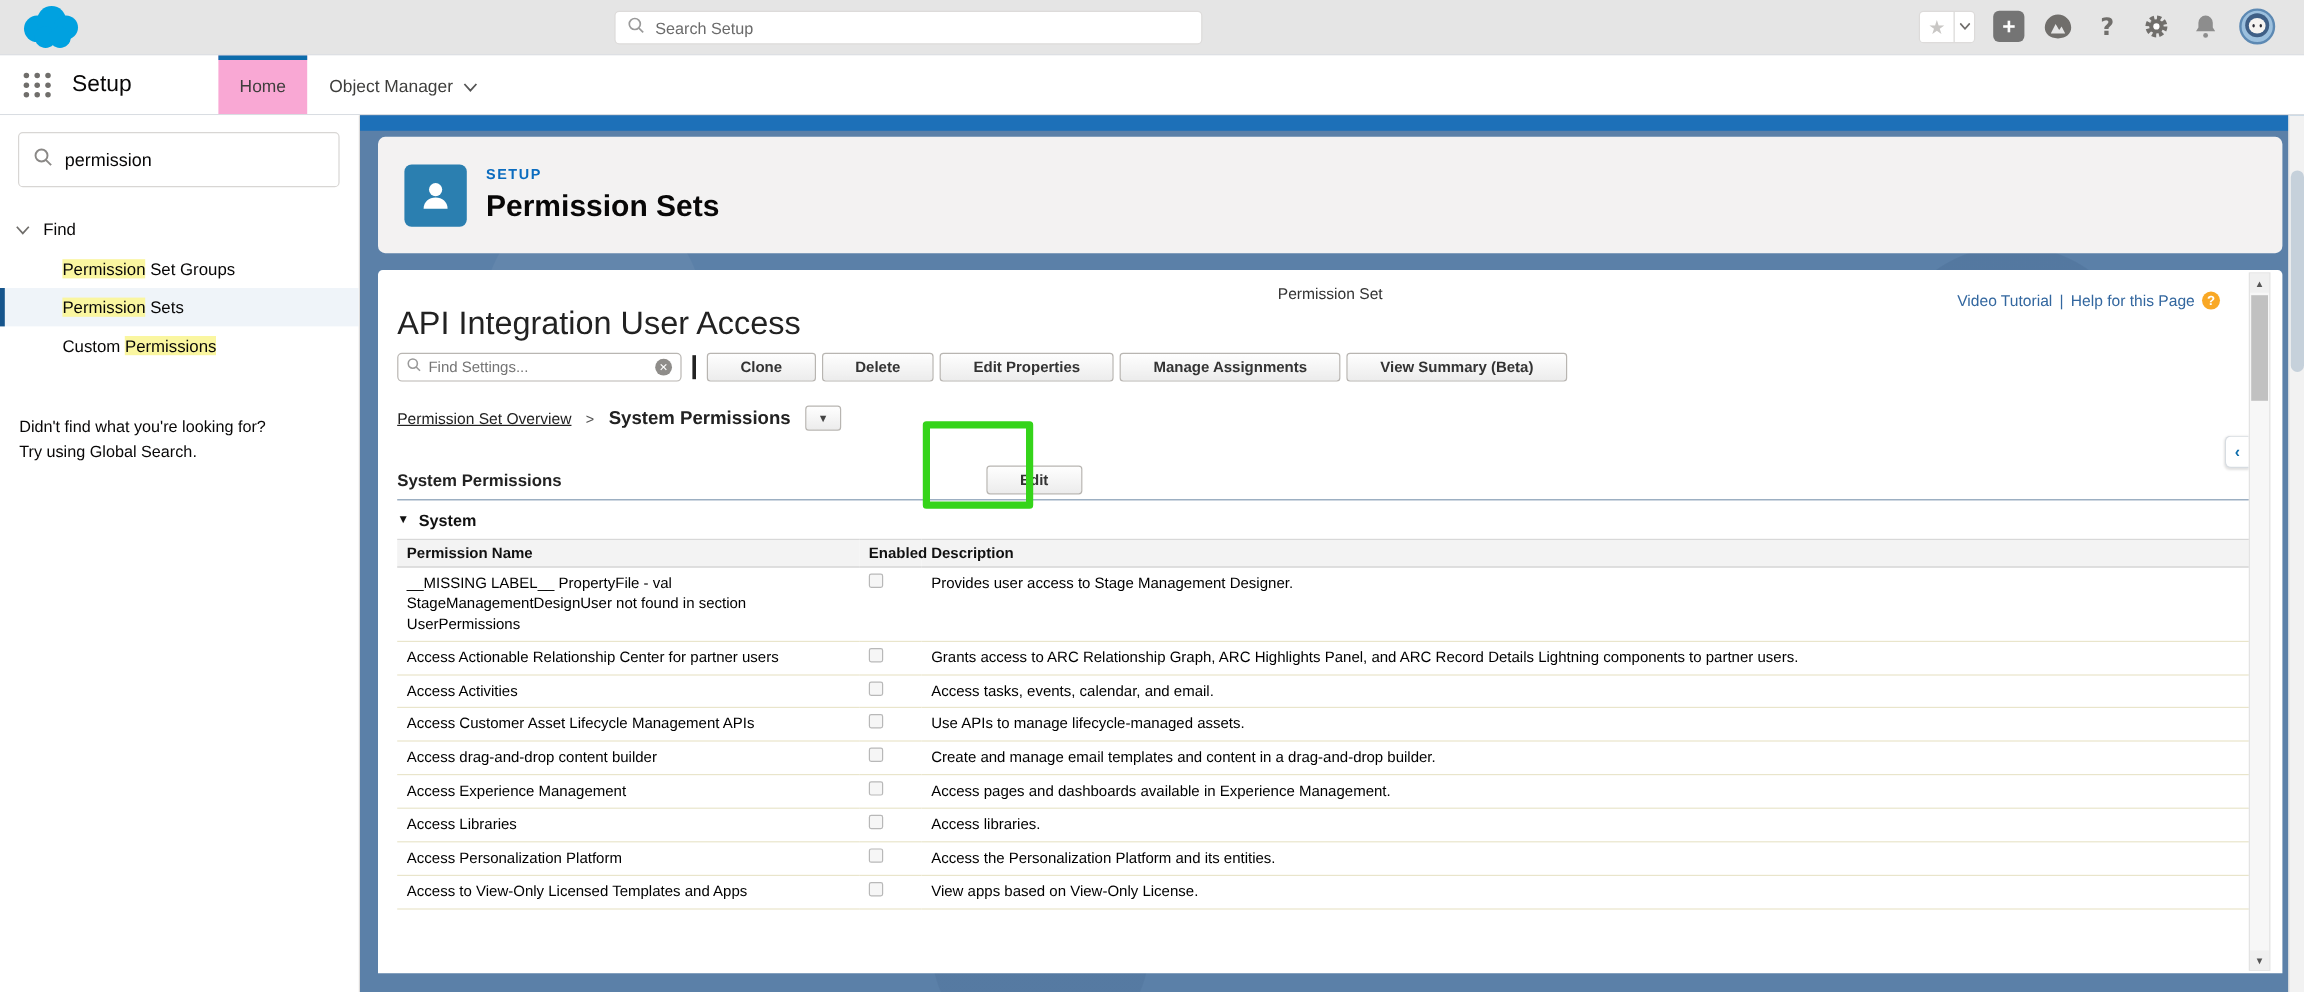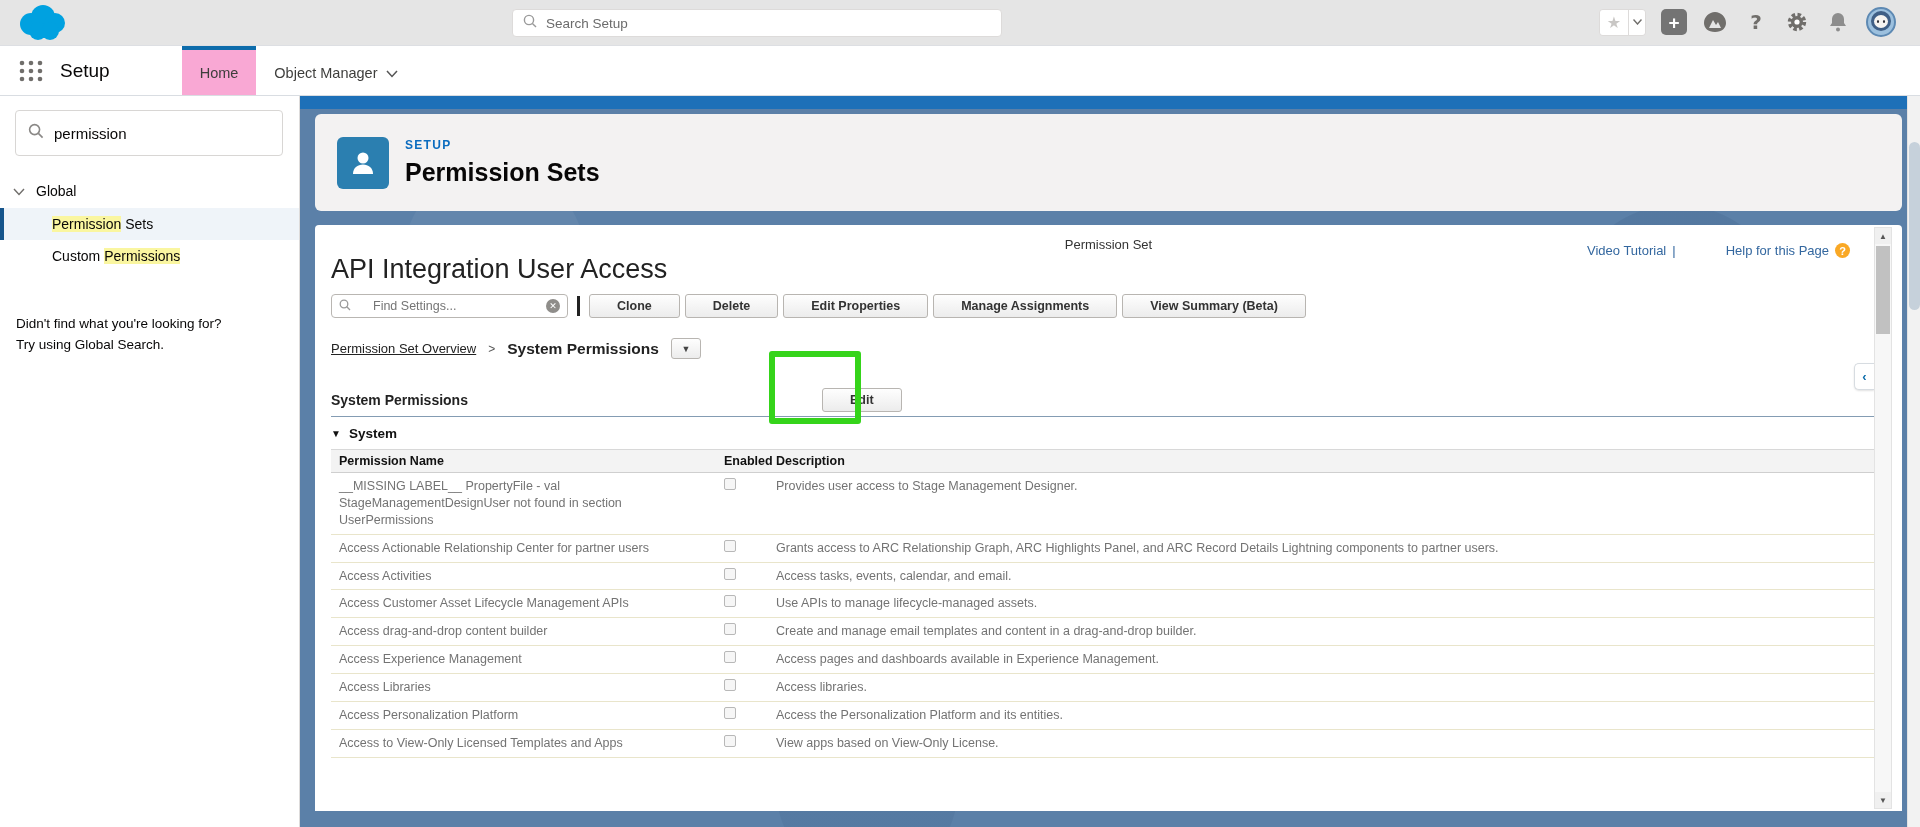--- a/index.html
+++ b/index.html
@@ -60,27 +60,27 @@
      display:flex; align-items:center; padding:0 22px; gap:16px; }
   .ph-icon { width:52px; height:52px; border-radius:6px; background:#2b7fb0; display:flex; align-items:center; justify-content:center; flex:none; }
   .ph-eyebrow { font-size:12px; font-weight:bold; letter-spacing:1.3px; color:#0b6cbf; margin-bottom:6px; }
   .ph-title { font-size:25px; font-weight:bold; color:#080707; }
 
   .detail-card { margin:14px 18px 0 15px; height:586px; background:#fff; border-radius:4px 4px 0 0;
      padding:12px 16px; position:relative; overflow:hidden; }
   .entity-label { font-size:13px; color:#333;text-align:center; }
   .entity-name { font-size:27px; color:#222; margin-top:2px; }
   .help-links { position:absolute; right:52px; top:18px; font-size:13px; color:#33679f; display:flex; align-items:center; gap:6px; }
-  .help-links .lnk { cursor:pointer;margin-left:44px; }
+  .help-links .lnk { cursor:pointer; }
   .help-q { width:15px; height:15px; border-radius:50%; background:#f9a825; color:#fff; font-size:11px; font-weight:bold;
      display:flex; align-items:center; justify-content:center; }
 
   .toolbar { display:flex; align-items:center; margin-top:9px; }
   .find-box { width:237px; height:24px; border:1px solid #b9b6b2; border-radius:4px; display:flex; align-items:center; padding:0 7px; }
-  .find-box input { border:none; outline:none; font-size:12.5px; color:#ec4899; width:100%; margin-left:22px; font-family:"Liberation Sans",sans-serif; }
+  .find-box input { border:none; outline:none; font-size:12.5px; color:#ec4899; width:100%; margin-left:6px; font-family:"Liberation Sans",sans-serif; }
   .find-clear { width:14px; height:14px; border-radius:50%; background:#8f8d8a; color:#fff; font-size:9px; line-height:14px; text-align:center; flex:none; cursor:pointer; }
   .tb-divider { width:3px; height:20px; background:#222; margin:0 9px; }
   .btn-row { display:flex; gap:5px; }
   .sf-btn { font-family:"Liberation Sans",sans-serif; font-weight:bold; font-size:12.5px; color:#333;
      padding:3px 27px; border:1px solid #b8b5b1; border-radius:3px; background:linear-gradient(#fefefe,#ececec); cursor:pointer; height:24px; }
 
   .breadcrumb { display:flex; align-items:center; margin-top:20px; }
   .bc-link { font-size:13px; color:#222; text-decoration:underline; cursor:pointer; }
   .bc-sep { margin:0 12px; color:#555; font-size:12px; }
   .bc-current { font-size:15.5px; font-weight:bold; color:#222; }
@@ -91,21 +91,21 @@
   .section-title { font-size:14px; font-weight:bold; color:#222; line-height:24px; }
   .edit-btn { position:absolute; left:491px; top:0; }
   .section-rule { border:none; border-top:1px solid #849cb3; margin-top:4px; }
 
   .group-row { margin-top:9px; display:flex; align-items:center; gap:8px; font-size:13.5px; font-weight:bold; color:#111; }
   .tri { font-size:10px; color:#111; }
 
   table.perm { border-collapse:collapse; width:100%; margin-top:8px; table-layout:fixed; }
   table.perm th { background:#f3f3f3; border-top:1px solid #d8d8d8; border-bottom:1px solid #cfcfcf;
      font-size:12.5px; font-weight:bold; text-align:left; padding:4px 8px; color:#111; }
-  table.perm td { font-size:12.5px; color:#737373; padding:5px 8px; border-bottom:1px solid #e9e5cb; vertical-align:top; line-height:1.35; }
+  table.perm td { font-size:12.5px; color:#000000; padding:5px 8px; border-bottom:1px solid #e9e5cb; vertical-align:top; line-height:1.35; }
   col.c1 { width:385px; } col.c2 { width:52px; }
   td.c-en { text-align:left; padding-left:10px; }
   .cb { display:inline-block; width:12px; height:12px; border:1px solid #b8b8b8; border-radius:2px; background:#f6f6f6; }
 
   
   .inner-scroll { position:absolute; right:28px; top:131px; width:18px; height:582px; background:#f7f7f7; border:1px solid #e3e3e3; }
   .scroll-btn { position:absolute; left:0; width:16px; height:16px; background:#f0f0f0; color:#555; font-size:8px;
      display:flex; align-items:center; justify-content:center; }
   .scroll-btn.up { top:0; } .scroll-btn.down { bottom:0; }
   .scroll-thumb { position:absolute; left:1px; top:18px; width:14px; height:88px; background:#c1c1c1; }
@@ -226,22 +226,23 @@
             <line x1="10.4" y1="10.4" x2="14.6" y2="14.6" stroke="#8a8886" stroke-width="1.6"></line>
           </svg>
       </span>
       <input type="text" value="permission" style="">
     </div>
     <div>
         <div class="tree-group">
           <span><svg width="12" height="8" viewBox="0 0 12 8">
               <path d="M1 1 L6 6.5 L11 1" fill="none" stroke="#706e6b" stroke-width="1.4"></path>
             </svg></span>
-          <span>Global</span>
+          <span>Find</span>
         </div>
+        <div class="tree-child"><span class="hl">Permission</span><span> Set Groups</span></div>
         <div class="tree-child selected"><span class="hl">Permission</span><span> Sets</span></div>
         <div class="tree-child"><span>Custom </span><span class="hl">Permissions</span></div>
       </div>
     <div class="notfound">
       <div>Didn't find what you're looking for?</div>
       <div>Try using Global Search.</div>
     </div>
   </aside>
 
   <main class="content">

